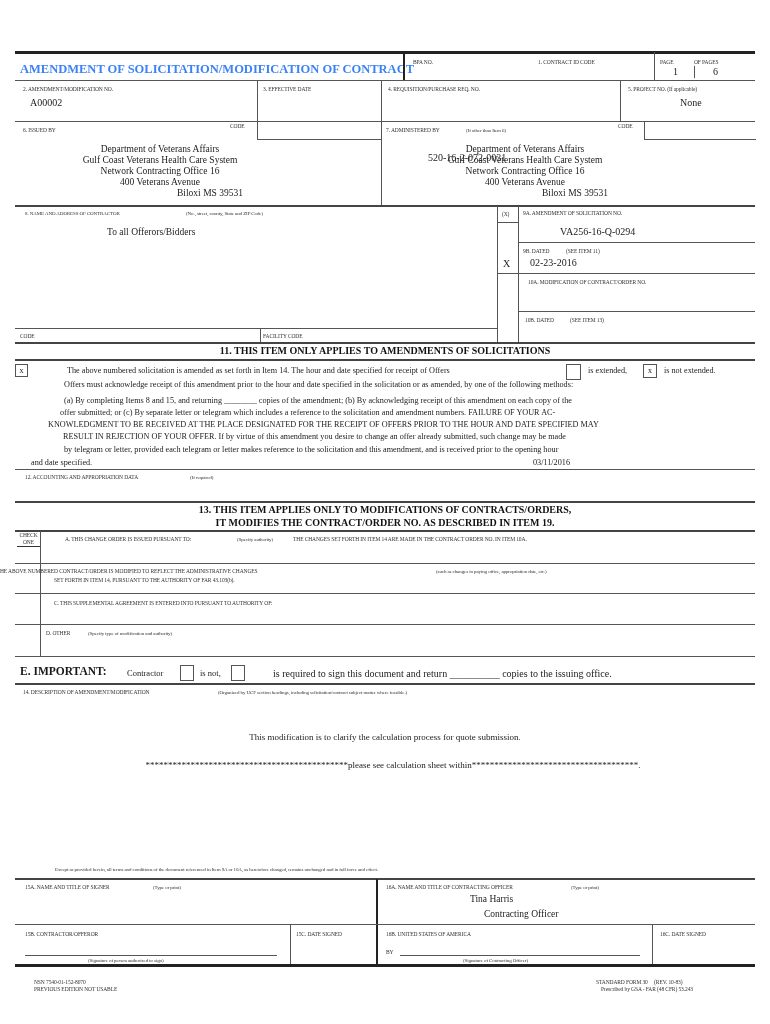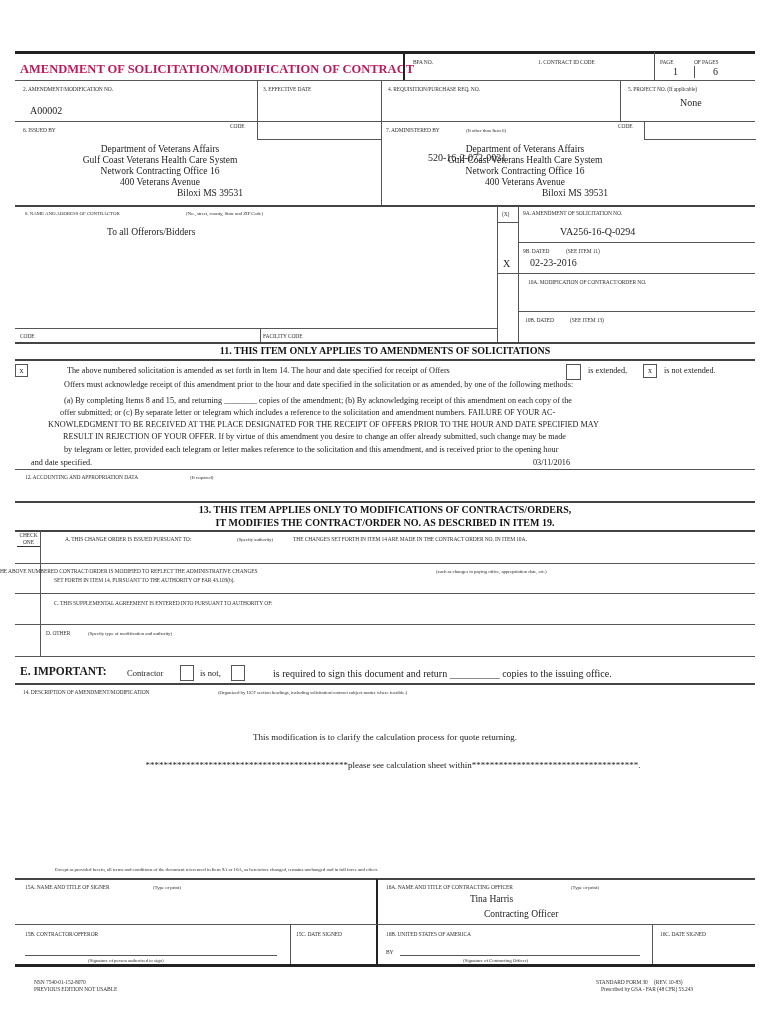--- a/index.html
+++ b/index.html
@@ -8,21 +8,21 @@
   .abs { position:absolute; }
   .hl { position:absolute; height:0; border-top:1px solid #555; }
   .hl2 { position:absolute; height:0; border-top:2px solid #444; }
   .hl3 { position:absolute; height:0; border-top:3px solid #222; }
   .vl { position:absolute; width:0; border-left:1px solid #555; }
   .vl2 { position:absolute; width:0; border-left:2px solid #222; }
   .lbl { position:absolute; font-size:5.5px; letter-spacing:-0.1px; color:#333; white-space:nowrap; }
   .sm { font-size:5px; }
   .val { position:absolute; font-size:10px; white-space:nowrap; color:#222; }
   .addr { position:absolute; font-size:9.5px; line-height:11px; text-align:center; color:#222; }
-  .title { position:absolute; font-weight:bold; font-size:12.5px; white-space:nowrap; color:#be185d; }
+  .title { position:absolute; font-weight:bold; font-size:12.5px; white-space:nowrap; color:#3b82f6; }
   .sec-head { position:absolute; font-weight:bold; font-size:10px; white-space:nowrap; text-align:center; color:#111; }
   .body-txt { position:absolute; font-size:8.2px; white-space:nowrap; color:#222; }
   .chk { position:absolute; border:1px solid #555; background:#fff; font-size:8px; text-align:center; line-height:11px; }
 </style>
 </head>
 <body>
 
 <div class="hl3" style="left:15px;top:51px;width:740px;"></div>
 <div class="title" style="left:20px;top:62px;">AMENDMENT OF SOLICITATION/MODIFICATION OF CONTRACT</div>
 <div class="vl2" style="left:403px;top:52px;height:28px;"></div>
@@ -30,21 +30,21 @@
 <div class="lbl" style="left:538px;top:59px;">1. CONTRACT ID CODE</div>
 <div class="vl" style="left:654px;top:52px;height:28px;"></div>
 <div class="lbl" style="left:660px;top:59px;">PAGE</div>
 <div class="val" style="left:673px;top:66px;">1</div>
 <div class="lbl" style="left:694px;top:59px;">OF PAGES</div>
 <div class="vl" style="left:694px;top:66px;height:12px;"></div>
 <div class="val" style="left:713px;top:66px;">6</div>
 <div class="hl" style="left:15px;top:80px;width:740px;"></div>
 
 <div class="lbl" style="left:23px;top:86px;">2. AMENDMENT/MODIFICATION NO.</div>
-<div class="val" style="left:30px;top:97px;margin-top:8px;">A00002</div>
+<div class="val" style="left:30px;top:97px;">A00002</div>
 <div class="vl" style="left:257px;top:81px;height:40px;"></div>
 <div class="lbl" style="left:263px;top:86px;">3. EFFECTIVE DATE</div>
 <div class="vl" style="left:381px;top:81px;height:69px;"></div>
 <div class="lbl" style="left:388px;top:86px;">4. REQUISITION/PURCHASE REQ. NO.</div>
 <div class="val" style="left:428px;top:108px;margin-top:44px;">520-16-2-072-0031</div>
 <div class="vl" style="left:620px;top:81px;height:40px;"></div>
 <div class="lbl" style="left:628px;top:86px;">5. PROJECT NO. (If applicable)</div>
 <div class="val" style="left:680px;top:97px;font-family:Liberation Serif, serif;">None</div>
 <div class="hl" style="left:15px;top:121px;width:740px;"></div>
 
@@ -148,21 +148,21 @@
 <div class="abs" style="left:20px;top:665px;font-weight:bold;font-size:11.5px;white-space:nowrap;">E. IMPORTANT:</div>
 <div class="body-txt" style="left:127px;top:668px;font-size:8.5px;">Contractor</div>
 <div class="chk" style="left:180px;top:665px;width:12px;height:14px;"></div>
 <div class="body-txt" style="left:200px;top:668px;font-size:8.5px;">is not,</div>
 <div class="chk" style="left:231px;top:665px;width:12px;height:14px;"></div>
 <div class="body-txt" style="left:273px;top:668px;font-size:10px;">is required to sign this document and return __________ copies to the issuing office.</div>
 <div class="hl2" style="left:15px;top:683px;width:740px;"></div>
 
 <div class="lbl" style="left:23px;top:689px;">14. DESCRIPTION OF AMENDMENT/MODIFICATION</div>
 <div class="lbl sm" style="left:218px;top:689.5px;">(Organized by UCF section headings, including solicitation/contract subject matter where feasible.)</div>
-<div class="body-txt" style="left:0;top:732px;width:770px;text-align:center;font-size:9px;">This modification is to clarify the calculation process for quote returning.</div>
+<div class="body-txt" style="left:0;top:732px;width:770px;text-align:center;font-size:9px;">This modification is to clarify the calculation process for quote submission.</div>
 <div class="body-txt" style="left:0;top:760px;width:786px;text-align:center;font-size:9px;">*********************************************please see calculation sheet within*************************************.</div>
 
 <div class="lbl sm" style="left:55px;top:867px;">Except as provided herein, all terms and conditions of the document referenced in Item 9A or 10A, as heretofore changed, remains unchanged and in full force and effect.</div>
 <div class="hl2" style="left:15px;top:878px;width:740px;"></div>
 
 <div class="lbl" style="left:25px;top:884px;">15A. NAME AND TITLE OF SIGNER</div>
 <div class="lbl sm" style="left:153px;top:884.5px;">(Type or print)</div>
 <div class="vl2" style="left:376px;top:879px;height:85px;"></div>
 <div class="lbl" style="left:386px;top:884px;">16A. NAME AND TITLE OF CONTRACTING OFFICER</div>
 <div class="lbl sm" style="left:571px;top:884.5px;">(Type or print)</div>

